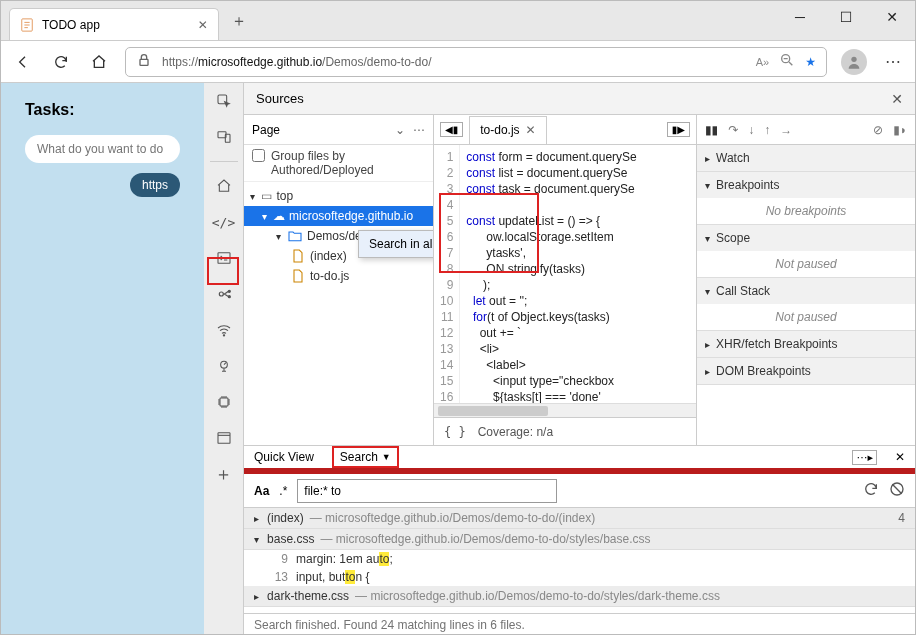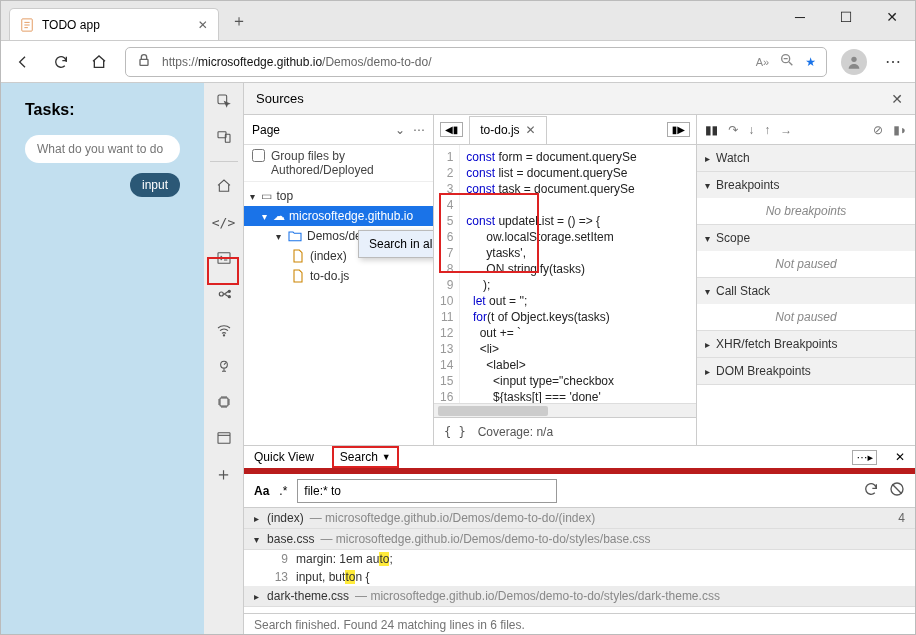--- a/index.html
+++ b/index.html
@@ -132,21 +132,21 @@
       </svg>
     </div>
   <div class="ibtn" style="font-size:16px">⋯</div>
 </div>
 
 <div class="content">
 
   <div class="page-pane">
     <h3>Tasks:</h3>
     <input placeholder="What do you want to do" style="">
-    <button class="sendbtn">input</button>
+    <button class="sendbtn">https</button>
   </div>
 
   <div class="devtools">
     <div class="dt-sidebar">
       <div class="sbitem">
           <svg viewBox="0 0 24 24" stroke="#555" fill="none" stroke-width="1.6">
             <rect x="3" y="3" width="13" height="13" rx="2"></rect>
             <path d="M13 13l7 3-3 1-1 3-3-7z" fill="#555"></path>
           </svg>
         </div>

